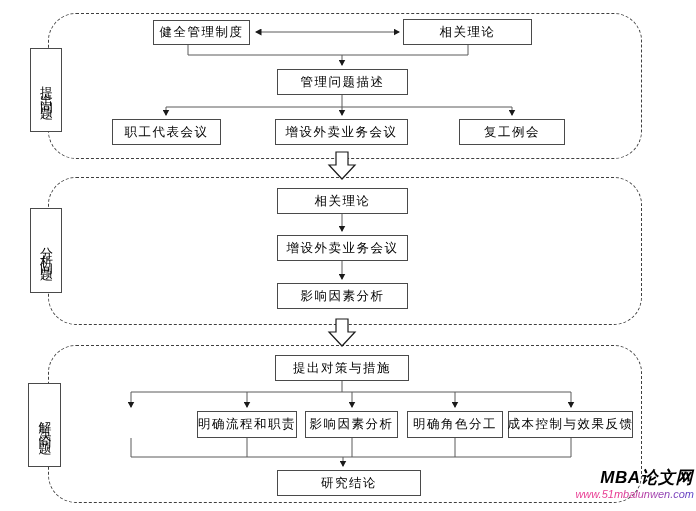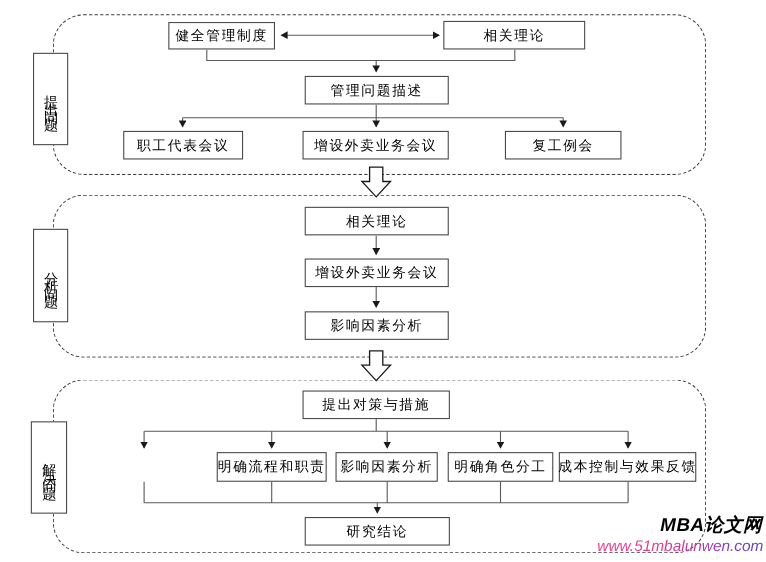--- a/index.html
+++ b/index.html
@@ -31,21 +31,21 @@
   .wm-brand{
     position:absolute;right:3px;top:466px;z-index:4;
     font-family:"Liberation Sans","DejaVu Sans",sans-serif;
     font-weight:700;font-style:italic;font-size:17px;color:var(--brand);
     letter-spacing:0.5px;
     margin-left:41px;
   }
   .wm-url{
     position:absolute;right:2px;top:488px;z-index:4;
     font-family:"Liberation Sans","DejaVu Sans",sans-serif;
-    font-style:italic;font-size:14px;
+    font-style:italic;font-size:11px;
     background:linear-gradient(90deg,var(--url-c1) 35%,var(--url-c2) 100%);
     -webkit-background-clip:text;background-clip:text;color:transparent;
   }
 </style>
 </head>
 <body>
 
 <div class="canvas">
 
   <div class="section" style="left:48px;top:13px;width:592px;height:144px"></div>
@@ -116,18 +116,18 @@
 
   <div class="node" style="left:277px;top:188px;width:131px;height:26px">相关理论</div>
   <div class="node" style="left:277px;top:235px;width:131px;height:26px">增设外卖业务会议</div>
   <div class="node" style="left:277px;top:283px;width:131px;height:26px">影响因素分析</div>
 
   <div class="node" style="left:275px;top:355px;width:134px;height:26px">提出对策与措施</div>
   <div class="node" style="left:197px;top:411px;width:100px;height:27px">明确流程和职责</div>
   <div class="node" style="left:305px;top:411px;width:93px;height:27px">影响因素分析</div>
   <div class="node" style="left:407px;top:411px;width:96px;height:27px">明确角色分工</div>
   <div class="node" style="left:508px;top:411px;width:125px;height:27px">成本控制与效果反馈</div>
-  <div class="node" style="left:277px;top:470px;width:132px;height:26px">研究结论</div>
+  <div class="node" style="left:277px;top:470px;width:144px;height:26px">研究结论</div>
 
   <div class="wm-brand">MBA论文网</div>
   <div class="wm-url">www.51mbalunwen.com</div>
 
 </div>
 
 </body></html>

